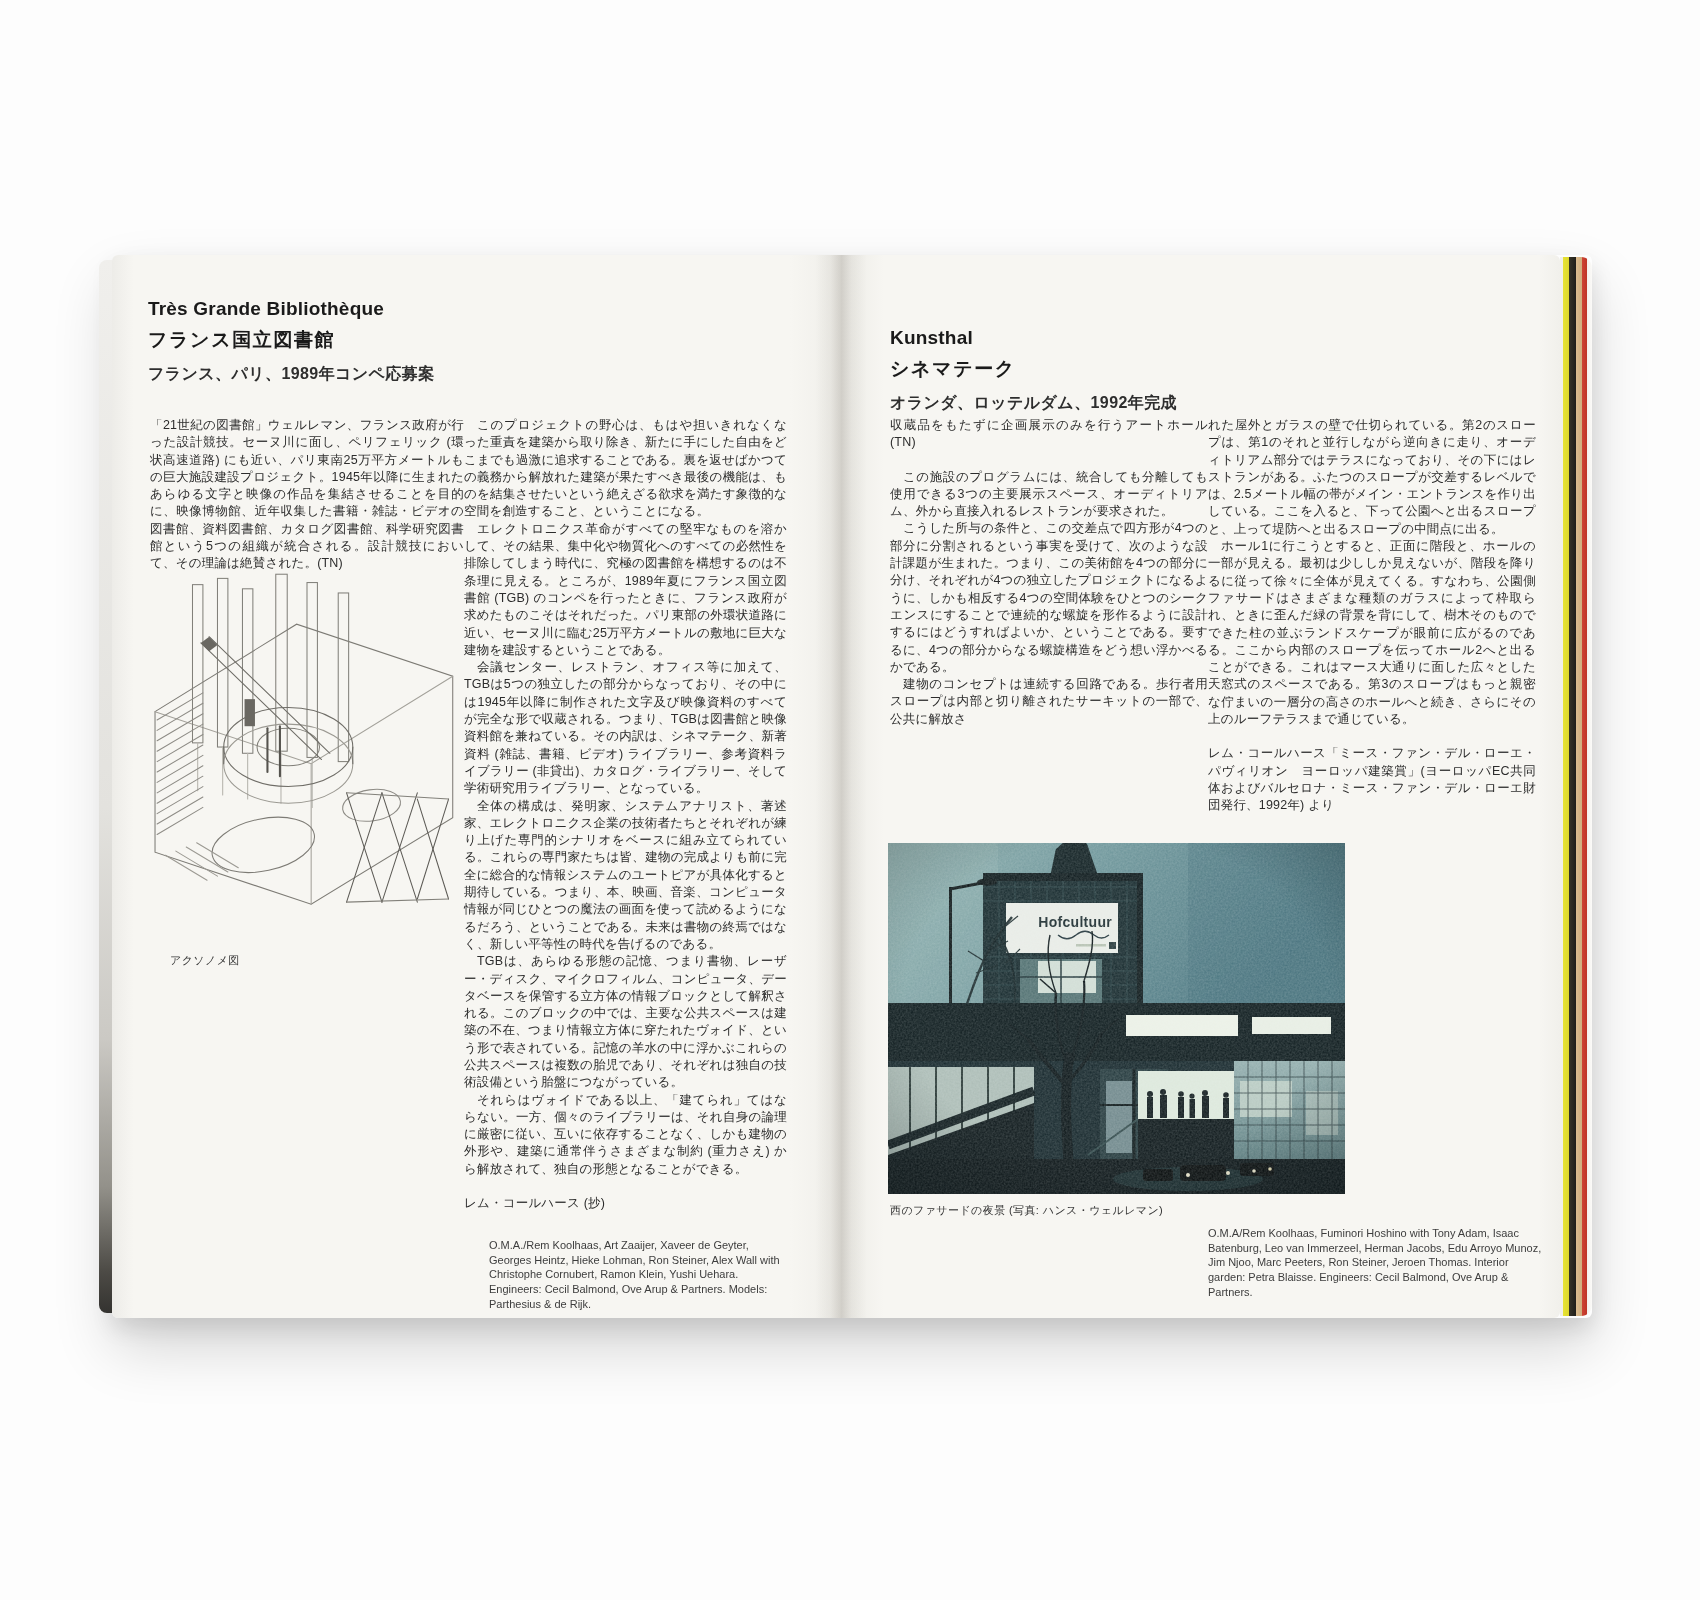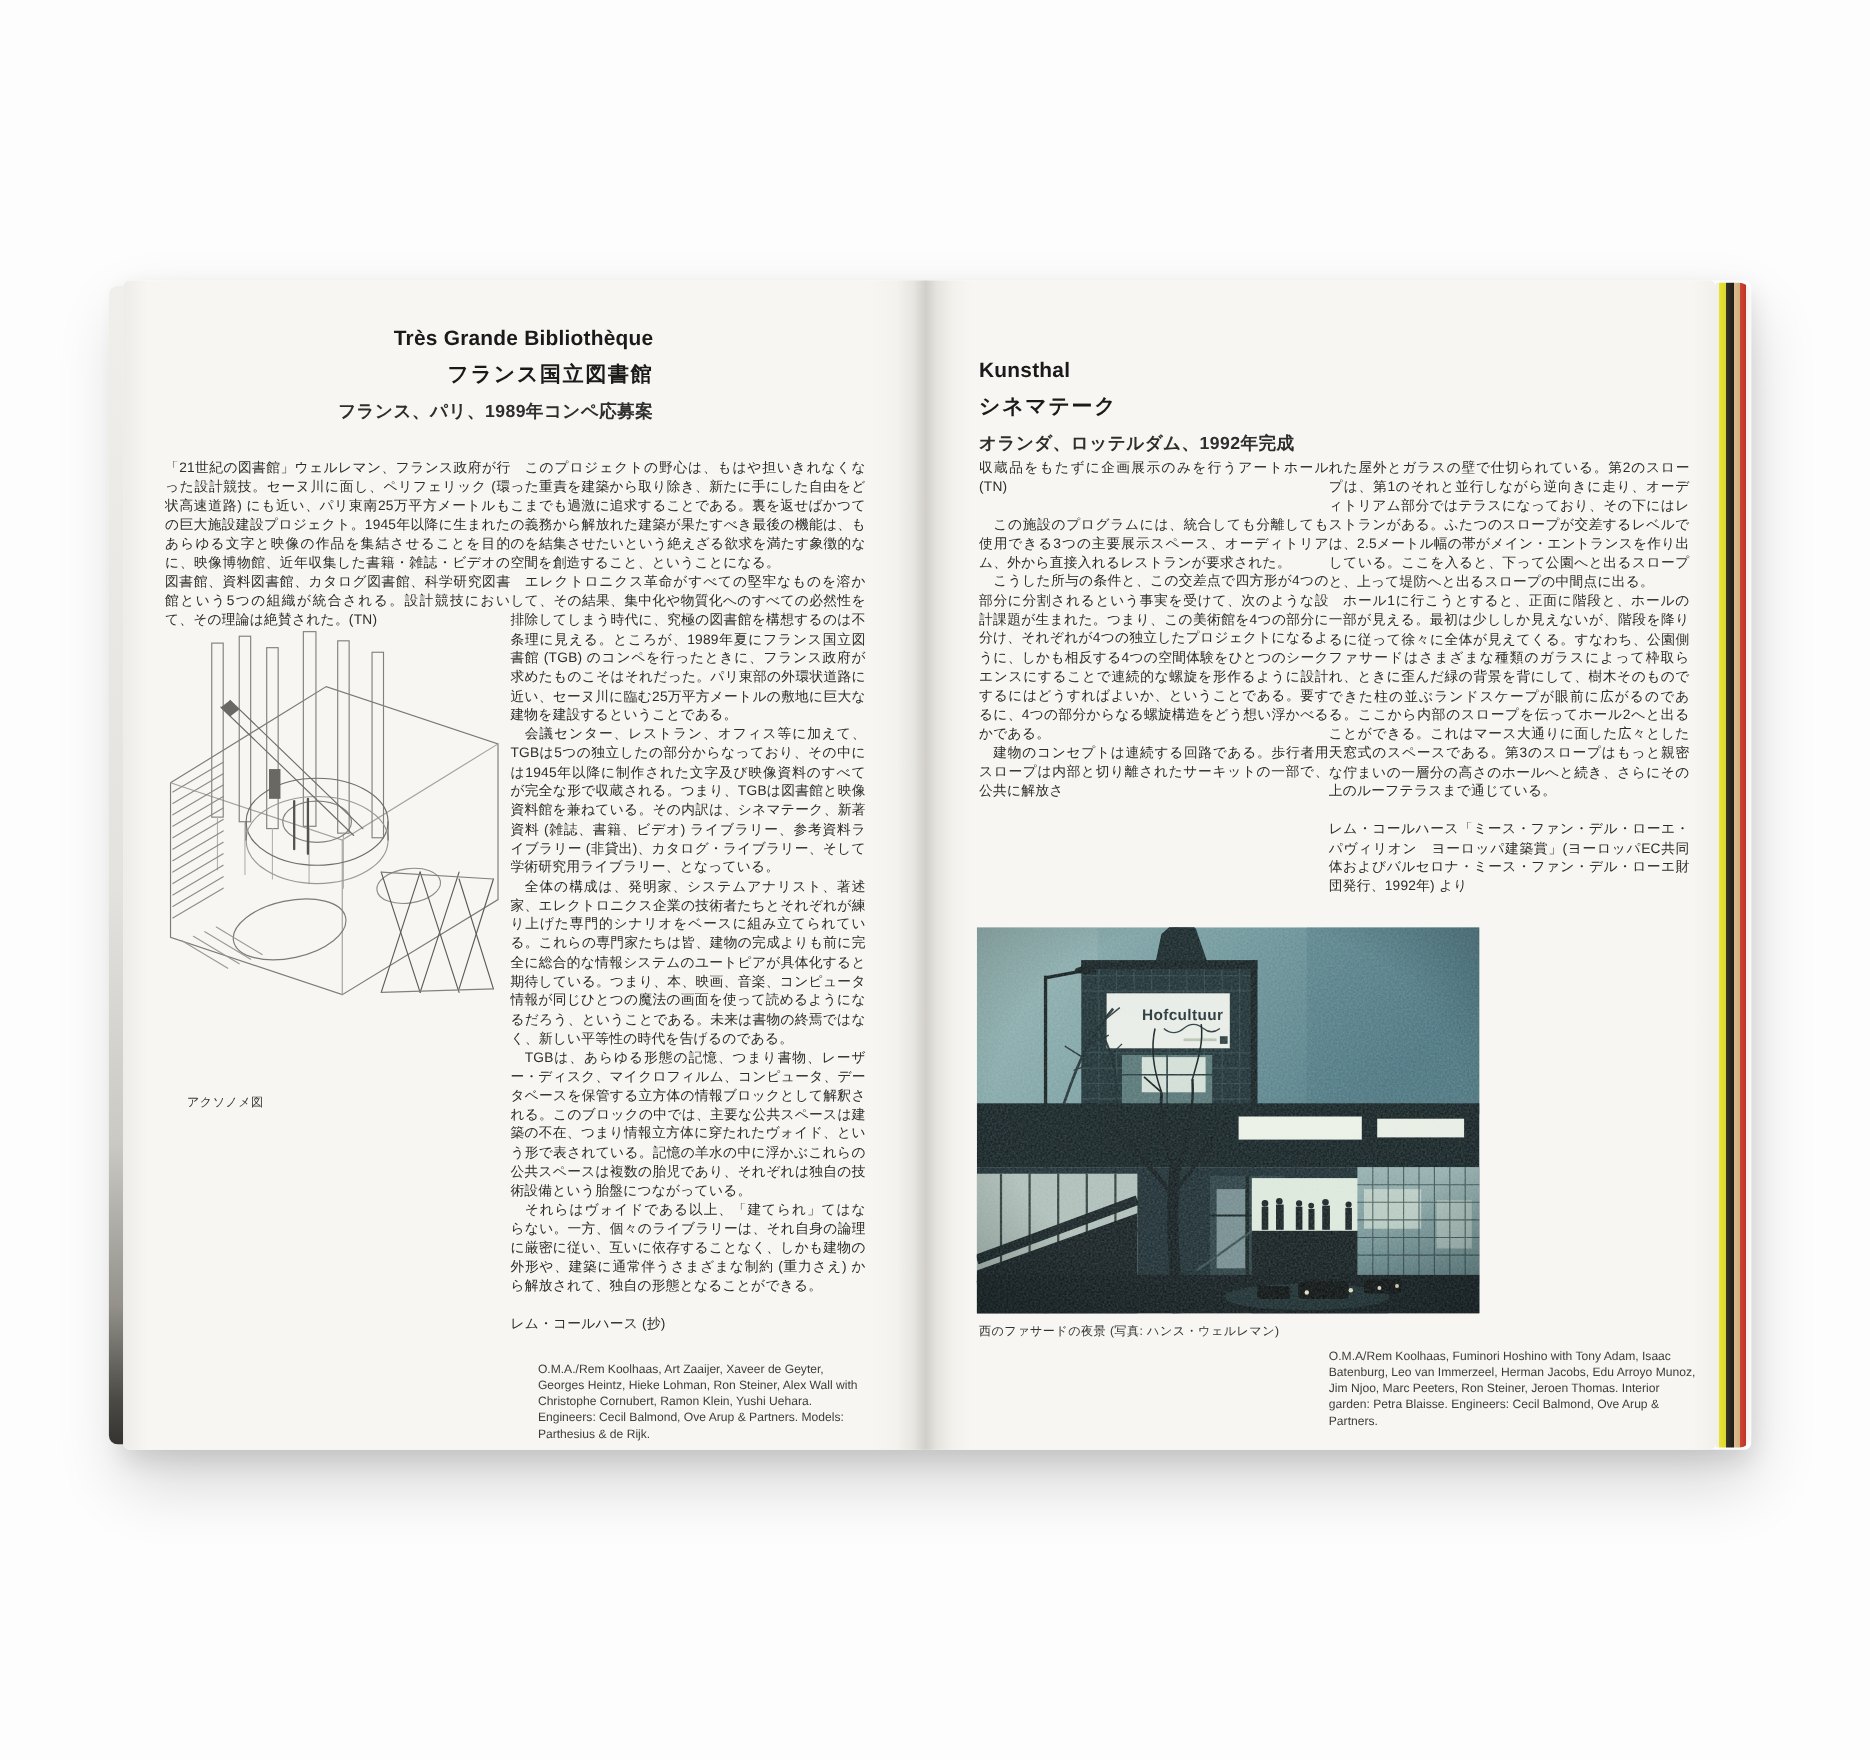--- a/index.html
+++ b/index.html
@@ -42,21 +42,21 @@
 </style>
 </head>
 <body>
 
 <div class="canvas">
   <div id="book">
     <div class="left-edge"></div>
     <div class="fore-edge"></div>
 
     <div class="page page-left">
-      <div class="abs" style="left:52px;top:43px;width:430px;text-align:right;">
+      <div class="abs" style="left:36px;top:43px;width:430px;">
         <div class="title-en">Très Grande Bibliothèque</div>
         <div class="title-ja">フランス国立図書館</div>
         <div class="subtitle">フランス、パリ、1989年コンペ応募案</div>
       </div>
 
       <div class="body-col" style="left:38px;top:162px;width:314px;">
         <p>「21世紀の図書館」ウェルレマン、フランス政府が行った設計競技。セーヌ川に面し、ペリフェリック (環状高速道路) にも近い、パリ東南25万平方メートルもの巨大施設建設プロジェクト。1945年以降に生まれたあらゆる文字と映像の作品を集結させることを目的に、映像博物館、近年収集した書籍・雑誌・ビデオの図書館、資料図書館、カタログ図書館、科学研究図書館という5つの組織が統合される。設計競技において、その理論は絶賛された。(TN)</p>
       </div>
 
       <div class="abs" style="left:28px;top:288px;width:334px;height:432px;">
@@ -126,21 +126,21 @@
 
             <g stroke="#9b9992">
               <line x1="24" y1="300" x2="64" y2="324"></line>
                 <line x1="34" y1="296" x2="74" y2="320"></line>
               <line x1="44" y1="292" x2="84" y2="316"></line>
                 <line x1="54" y1="288" x2="94" y2="312"></line>
             </g>
           </g>
         </svg>
       </div>
-      <div class="caption" style="left:58px;top:739px;">アクソノメ図</div>
+      <div class="caption" style="left:58px;top:698px;">アクソノメ図</div>
 
       <div class="body-col" style="left:352px;top:162px;width:323px;">
         <p class="indent">このプロジェクトの野心は、もはや担いきれなくなった重責を建築から取り除き、新たに手にした自由をどこまでも過激に追求することである。裏を返せばかつての義務から解放れた建築が果たすべき最後の機能は、ものを結集させたいという絶えざる欲求を満たす象徴的な空間を創造すること、ということになる。</p>
         <p class="indent">エレクトロニクス革命がすべての堅牢なものを溶かして、その結果、集中化や物質化へのすべての必然性を排除してしまう時代に、究極の図書館を構想するのは不条理に見える。ところが、1989年夏にフランス国立図書館 (TGB) のコンペを行ったときに、フランス政府が求めたものこそはそれだった。パリ東部の外環状道路に近い、セーヌ川に臨む25万平方メートルの敷地に巨大な建物を建設するということである。</p>
         <p class="indent">会議センター、レストラン、オフィス等に加えて、TGBは5つの独立したの部分からなっており、その中には1945年以降に制作された文字及び映像資料のすべてが完全な形で収蔵される。つまり、TGBは図書館と映像資料館を兼ねている。その内訳は、シネマテーク、新著資料 (雑誌、書籍、ビデオ) ライブラリー、参考資料ライブラリー (非貸出)、カタログ・ライブラリー、そして学術研究用ライブラリー、となっている。</p>
         <p class="indent">全体の構成は、発明家、システムアナリスト、著述家、エレクトロニクス企業の技術者たちとそれぞれが練り上げた専門的シナリオをベースに組み立てられている。これらの専門家たちは皆、建物の完成よりも前に完全に総合的な情報システムのユートピアが具体化すると期待している。つまり、本、映画、音楽、コンピュータ情報が同じひとつの魔法の画面を使って読めるようになるだろう、ということである。未来は書物の終焉ではなく、新しい平等性の時代を告げるのである。</p>
         <p class="indent">TGBは、あらゆる形態の記憶、つまり書物、レーザー・ディスク、マイクロフィルム、コンピュータ、データベースを保管する立方体の情報ブロックとして解釈される。このブロックの中では、主要な公共スペースは建築の不在、つまり情報立方体に穿たれたヴォイド、という形で表されている。記憶の羊水の中に浮かぶこれらの公共スペースは複数の胎児であり、それぞれは独自の技術設備という胎盤につながっている。</p>
         <p class="indent">それらはヴォイドである以上、「建てられ」てはならない。一方、個々のライブラリーは、それ自身の論理に厳密に従い、互いに依存することなく、しかも建物の外形や、建築に通常伴うさまざまな制約 (重力さえ) から解放されて、独自の形態となることができる。</p>
         <p class="sig">レム・コールハース (抄)</p>
       </div>

